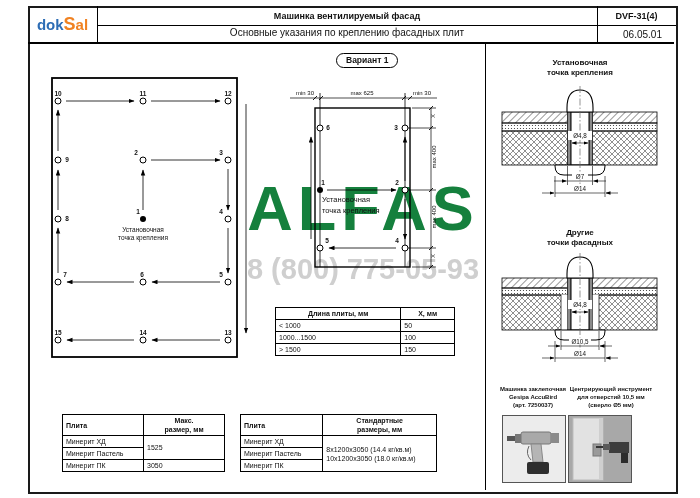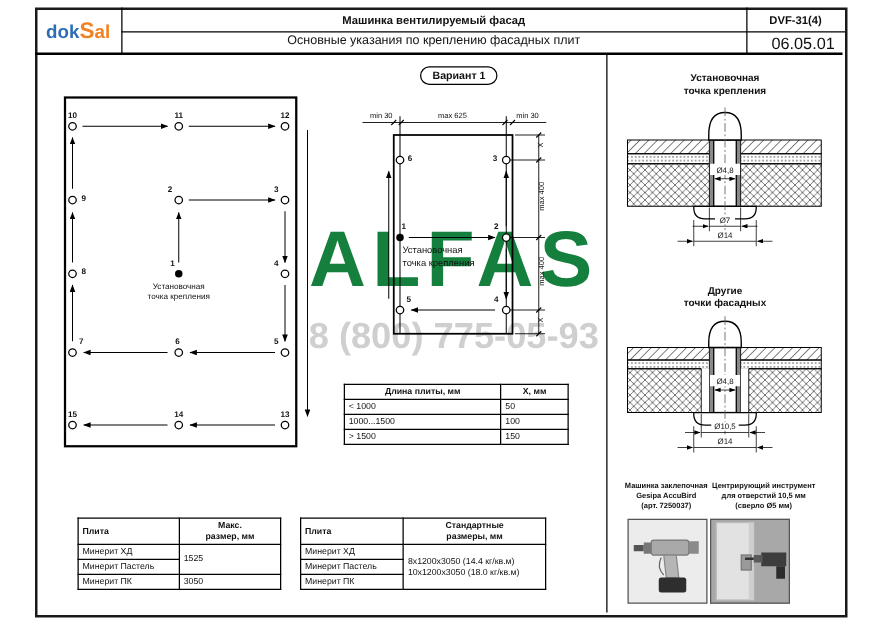--- a/index.html
+++ b/index.html
@@ -55,21 +55,21 @@
   <div class="line content" style="left:485px;top:43px;width:1px;height:447px;"></div>
 
   <div class="hcell content" style="left:28px;top:6px;width:69px;height:37px;">
     <span style="font-weight:bold;font-size:15px;">
       <span style="color:#2d6db5;">dok</span><span style="color:#f08222;font-size:18px;">S</span><span style="color:#f08222;">al</span>
     </span>
   </div>
   <div class="hcell content b" style="left:97px;top:6px;width:500px;height:19px;font-size:9px;">Машинка вентилируемый фасад</div>
   <div class="hcell content" style="left:97px;top:25px;width:500px;height:14px;font-size:10px;">Основные указания по креплению фасадных плит</div>
   <div class="hcell content b" style="left:597px;top:6px;width:79px;height:19px;font-size:9px;">DVF-31(4)</div>
-  <div class="hcell content" style="left:597px;top:25px;width:91px;height:18px;font-size:13px;text-align:center;">06.05.01</div>
+  <div class="hcell content" style="left:597px;top:25px;width:91px;height:18px;font-size:10px;text-align:center;">06.05.01</div>
 
   <svg class="overlay" width="700" height="498">
     <defs>
       <marker id="ah" refX="5.5" refY="2.25" markerWidth="6.5" markerHeight="5" orient="auto" markerUnits="userSpaceOnUse">
         <path d="M0,0L6,2.25L0,4.5Z" fill="#000"></path>
       </marker>
       <marker id="ah2" refX="4.5" refY="1.75" markerWidth="5" markerHeight="4" orient="auto" markerUnits="userSpaceOnUse">
         <path d="M0,0L5,1.75L0,3.5Z" fill="#000"></path>
       </marker>
       <pattern id="diag" width="5" height="5" patternUnits="userSpaceOnUse" patternTransform="rotate(45)">

